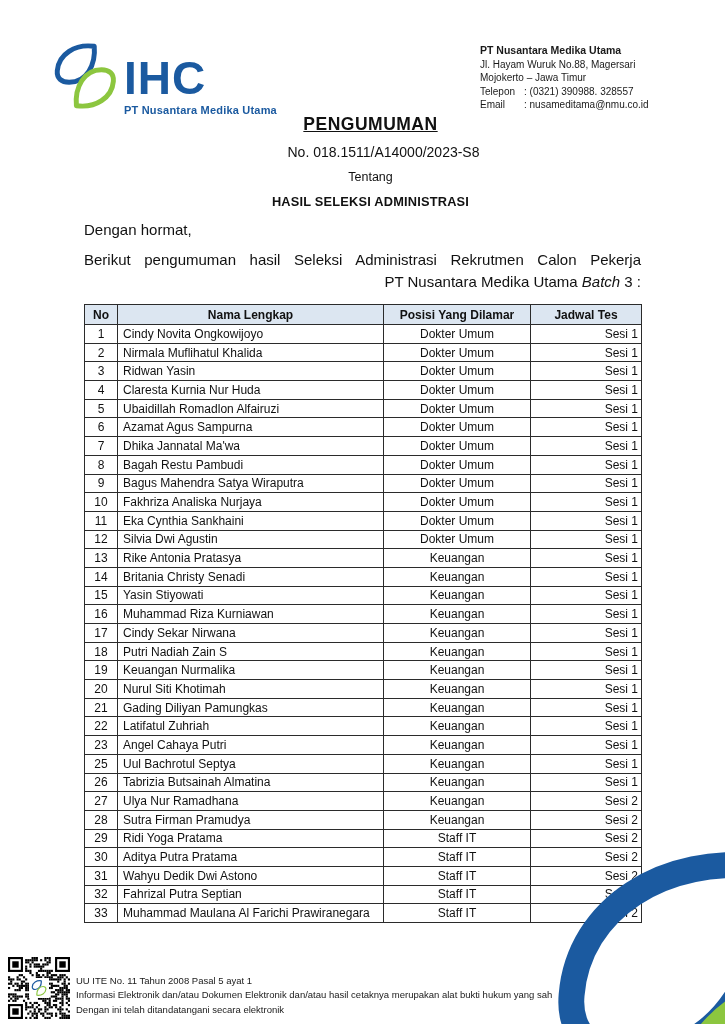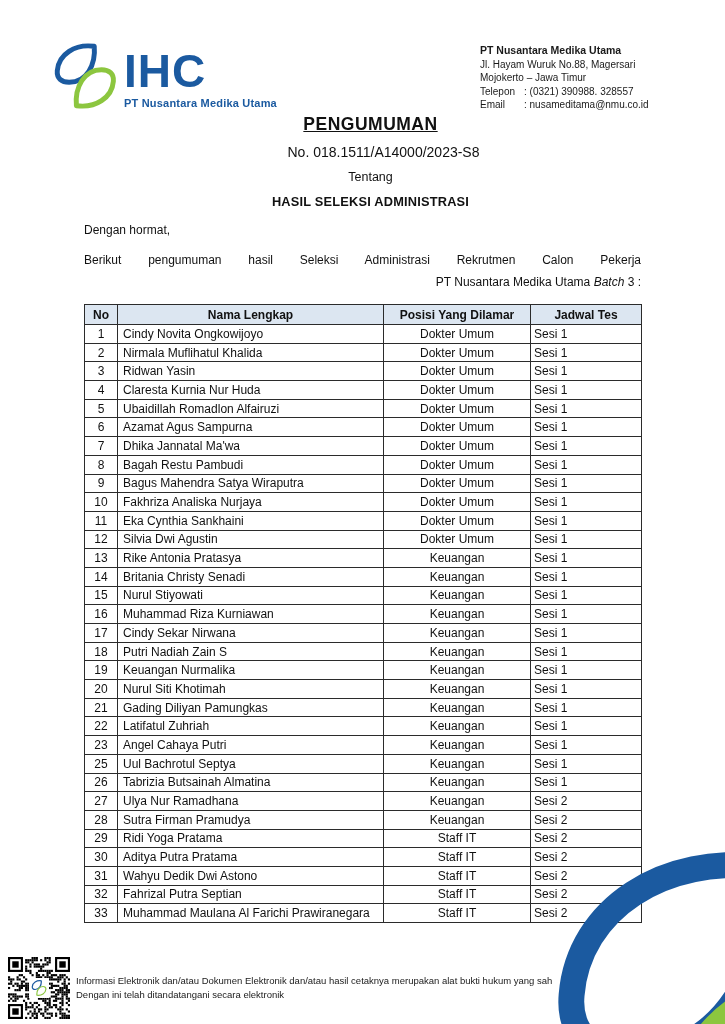--- a/index.html
+++ b/index.html
@@ -11,49 +11,49 @@
   html,body{margin:0;padding:0;background:#e8e8e8;}
   #page{
     position:relative;
     width:725px;height:1024px;
     background:#ffffff;
     overflow:hidden;
     font-family:"Liberation Sans", sans-serif;
     color:#111;
   }
   
-  .logo{position:absolute;left:52px;top:36px;display:flex;align-items:center;}
+  .logo{position:absolute;left:52px;top:36px;display:flex;align-items:flex-end;}
   .logo-leaves{width:66px;height:80px;flex:0 0 auto;}
   .logo-textcol{margin-left:6px;margin-top:4px;}
   .logo-brand{font-size:46px;font-weight:bold;color:var(--blue);line-height:1.0;letter-spacing:1px;}
   .logo-sub{font-size:11px;font-weight:bold;color:var(--blue);margin-top:3px;letter-spacing:0.2px;}
   .company{position:absolute;left:480px;top:44px;width:220px;font-size:10px;line-height:13.5px;color:#1a1a1a;}
   .company .cname{font-weight:bold;font-size:10.5px;}
   .company .crow{display:flex;}
   .company .clabel{width:44px;flex:0 0 auto;}
   
   .title-block{position:absolute;left:16px;right:0;top:114px;text-align:center;}
   .doc-title{font-size:17.5px;font-weight:bold;text-decoration:underline;letter-spacing:0.5px;margin:0;}
   .doc-number{font-size:14px;margin-top:9px;margin-left:26px;}
   .doc-about{font-size:12.5px;margin-top:10px;}
   .doc-subject{font-size:12.8px;font-weight:bold;margin-top:10px;letter-spacing:0.2px;}
   
-  .body-block{position:absolute;left:84px;top:219px;width:557px;font-size:12px;line-height:22px;}
+  .body-block{position:absolute;left:84px;top:219px;width:557px;font-size:15px;line-height:22px;}
   .salutation{margin-bottom:8px;}
   .para-line1{text-align:justify;text-align-last:justify;}
   .para-line2{text-align:right;}
   
   .tbl{position:absolute;left:84px;top:304px;width:557px;border-collapse:collapse;table-layout:fixed;font-size:12px;}
   .tbl th,.tbl td{border:1px solid var(--border);padding:0 3px;overflow:hidden;white-space:nowrap;}
   .tbl th{background:var(--hdr-bg);height:19px;font-weight:bold;text-align:center;}
   .tbl td{height:17.7px;}
   .tbl td.c0{text-align:center;}
   .tbl td.c1{text-align:left;padding-left:5px;}
   .tbl td.c2{text-align:center;}
-  .tbl td.c3{text-align:left;}
+  .tbl td.c3{text-align:right;}
   
   .qr{position:absolute;left:8px;top:957px;width:62px;height:62px;background:#fff;}
   .qr svg{display:block;width:62px;height:62px;}
   .qr-logo{position:absolute;left:21px;top:21px;width:20px;height:20px;background:#fff;display:flex;align-items:center;justify-content:center;}
   .qr-logo svg{width:16px;height:16px;}
   .footer-text{position:absolute;left:76px;top:974px;width:560px;font-size:9.5px;line-height:14.3px;color:#1a1a1a;}
   
   .watermark{position:absolute;left:544px;top:850px;width:345px;height:345px;z-index:5;pointer-events:none;}
   .watermark svg{display:block;width:100%;height:100%;}
 </style>
@@ -203,21 +203,21 @@
           <td class="c3">Sesi 1</td>
         </tr>
         <tr>
           <td class="c0">14</td>
           <td class="c1">Britania Christy Senadi</td>
           <td class="c2">Keuangan</td>
           <td class="c3">Sesi 1</td>
         </tr>
         <tr>
           <td class="c0">15</td>
-          <td class="c1">Nurul Stiyowati</td>
+          <td class="c1">Yasin Stiyowati</td>
           <td class="c2">Keuangan</td>
           <td class="c3">Sesi 1</td>
         </tr>
         <tr>
           <td class="c0">16</td>
           <td class="c1">Muhammad Riza Kurniawan</td>
           <td class="c2">Keuangan</td>
           <td class="c3">Sesi 1</td>
         </tr>
         <tr>
@@ -615,20 +615,21 @@
         </g>
       </svg>
     <div class="qr-logo">
       <svg viewBox="0 0 200 200">
           <use href="#ihc-leaves"></use>
         </svg>
     </div>
   </div>
 
   <div class="footer-text">
+    <div>UU ITE No. 11 Tahun 2008 Pasal 5 ayat 1</div>
     <div>Informasi Elektronik dan/atau Dokumen Elektronik dan/atau hasil cetaknya merupakan alat bukti hukum yang sah</div>
     <div>Dengan ini telah ditandatangani secara elektronik</div>
   </div>
 
   <div class="watermark">
     <svg viewBox="0 0 200 200">
         <use href="#ihc-leaves"></use>
       </svg>
   </div>
 

